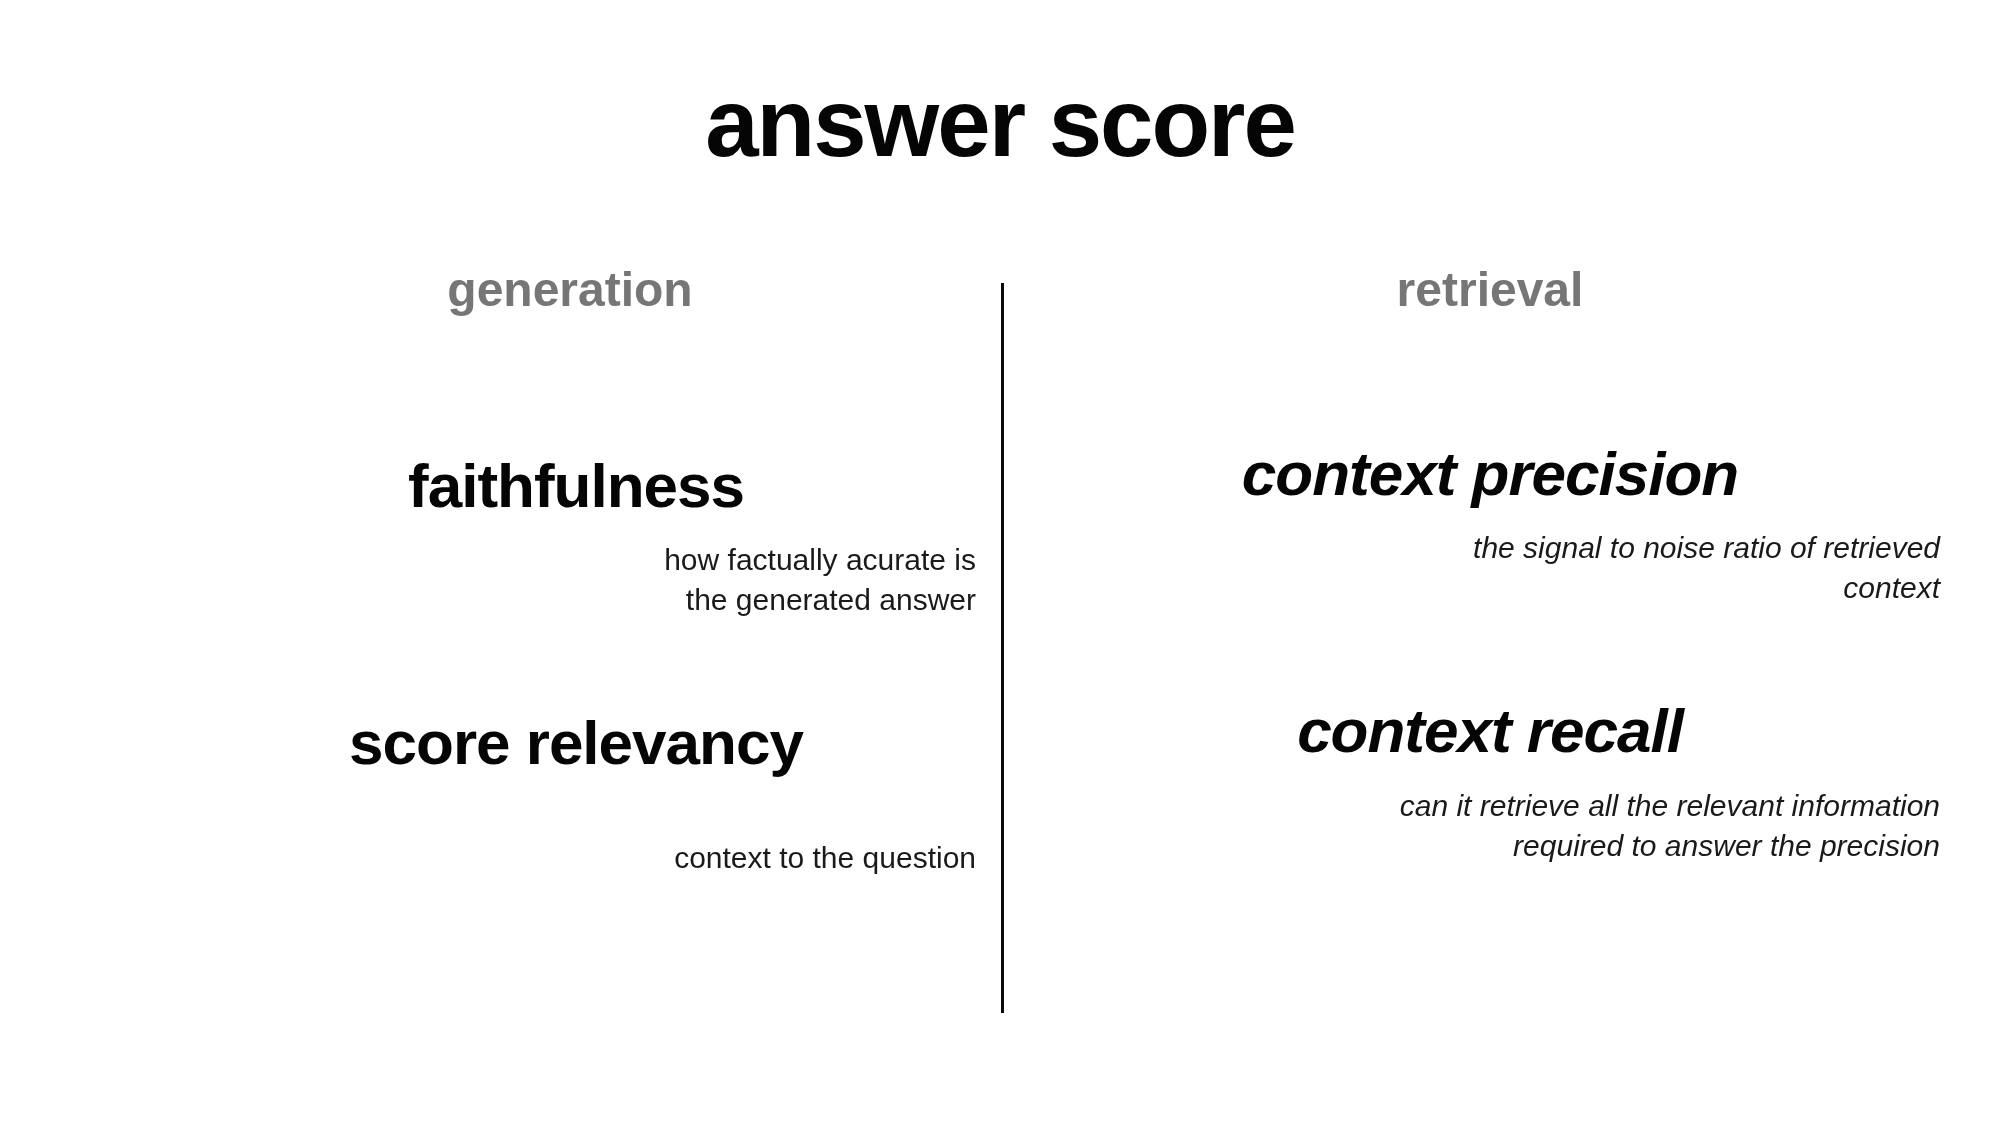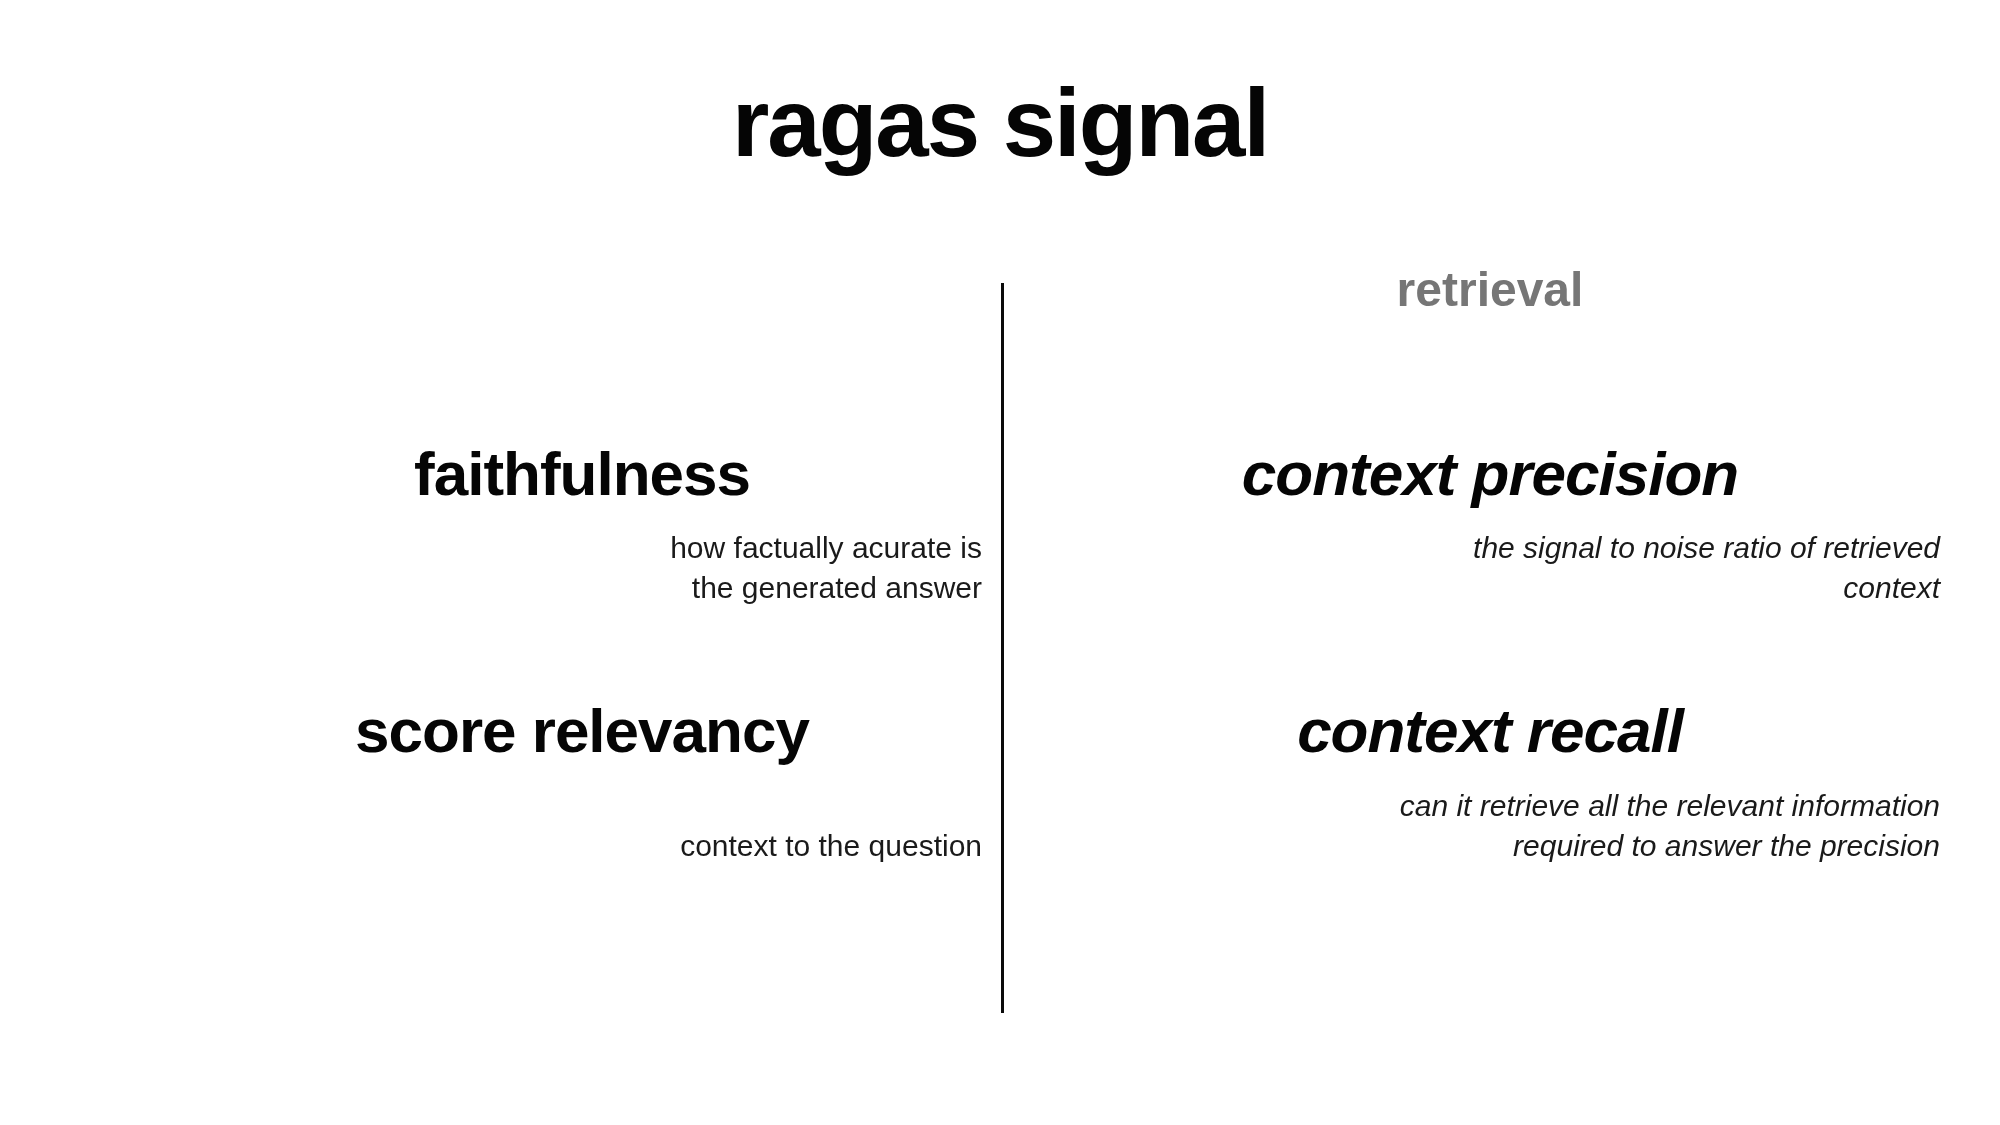--- a/index.html
+++ b/index.html
@@ -47,42 +47,43 @@
     color: #050505;
   }
   .metric-desc {
     position: absolute;
     text-align: right;
     font-size: 30px;
     font-weight: 400;
     line-height: 40px;
     color: #1a1a1a;
   }
-  .colpos-left  { left: 182px;  width: 800px; }
+  .colpos-left  { left: 176px;  width: 800px; margin-top: 12px; }
   .colpos-right { left: 1040px; width: 900px; font-style: italic; }
   .row1-heading { top: 438px; }
   .row1-desc    { top: 528px; }
   .row2-heading { top: 695px; }
   .row2-desc    { top: 786px; }
   .divider {
     position: absolute;
     left: 1001px;
     top: 283px;
     width: 3px;
     height: 730px;
     background: #0a0a0a;
   }
 </style>
 </head>
 <body>
 
 <div class="slide">
 
-  <h1 class="title">ragas signal</h1>
+  <h1 class="title">answer score</h1>
 
+  <div class="col-header left">generation</div>
 
   <div class="metric-heading colpos-left row1-heading">faithfulness</div>
   <div class="metric-desc colpos-left row1-desc">
     <span>how factually acurate is</span><br>
     <span>the generated answer</span>
   </div>
 
   <div class="metric-heading colpos-left row2-heading">score relevancy</div>
   <div class="metric-desc colpos-left row2-desc">
     <br>

